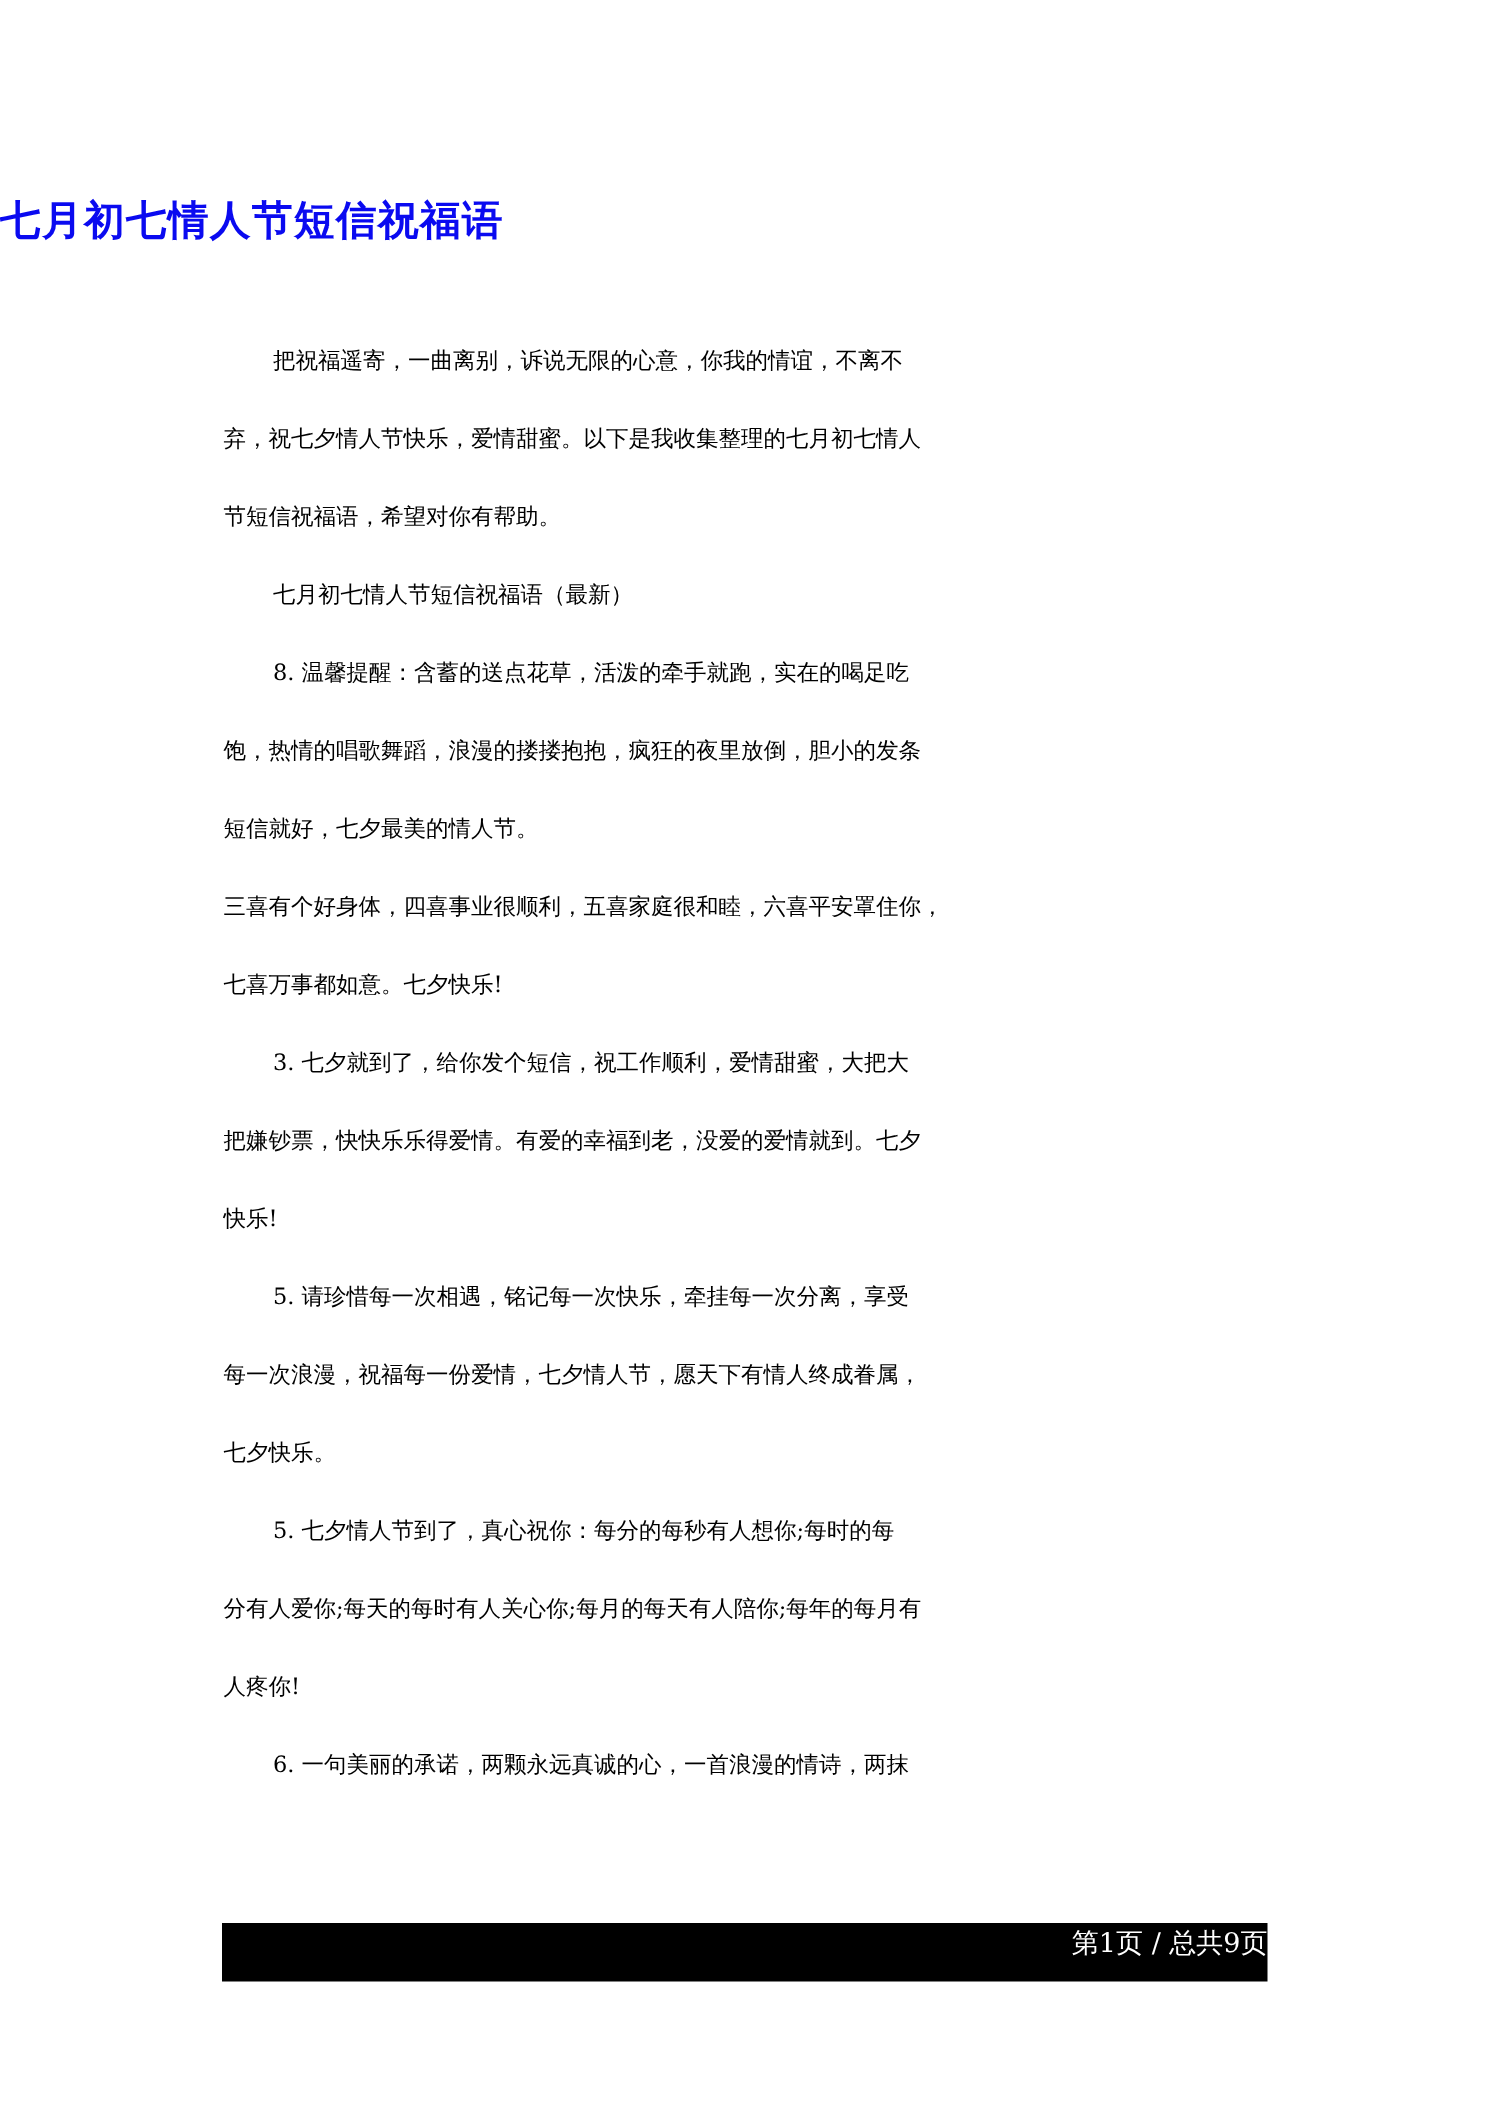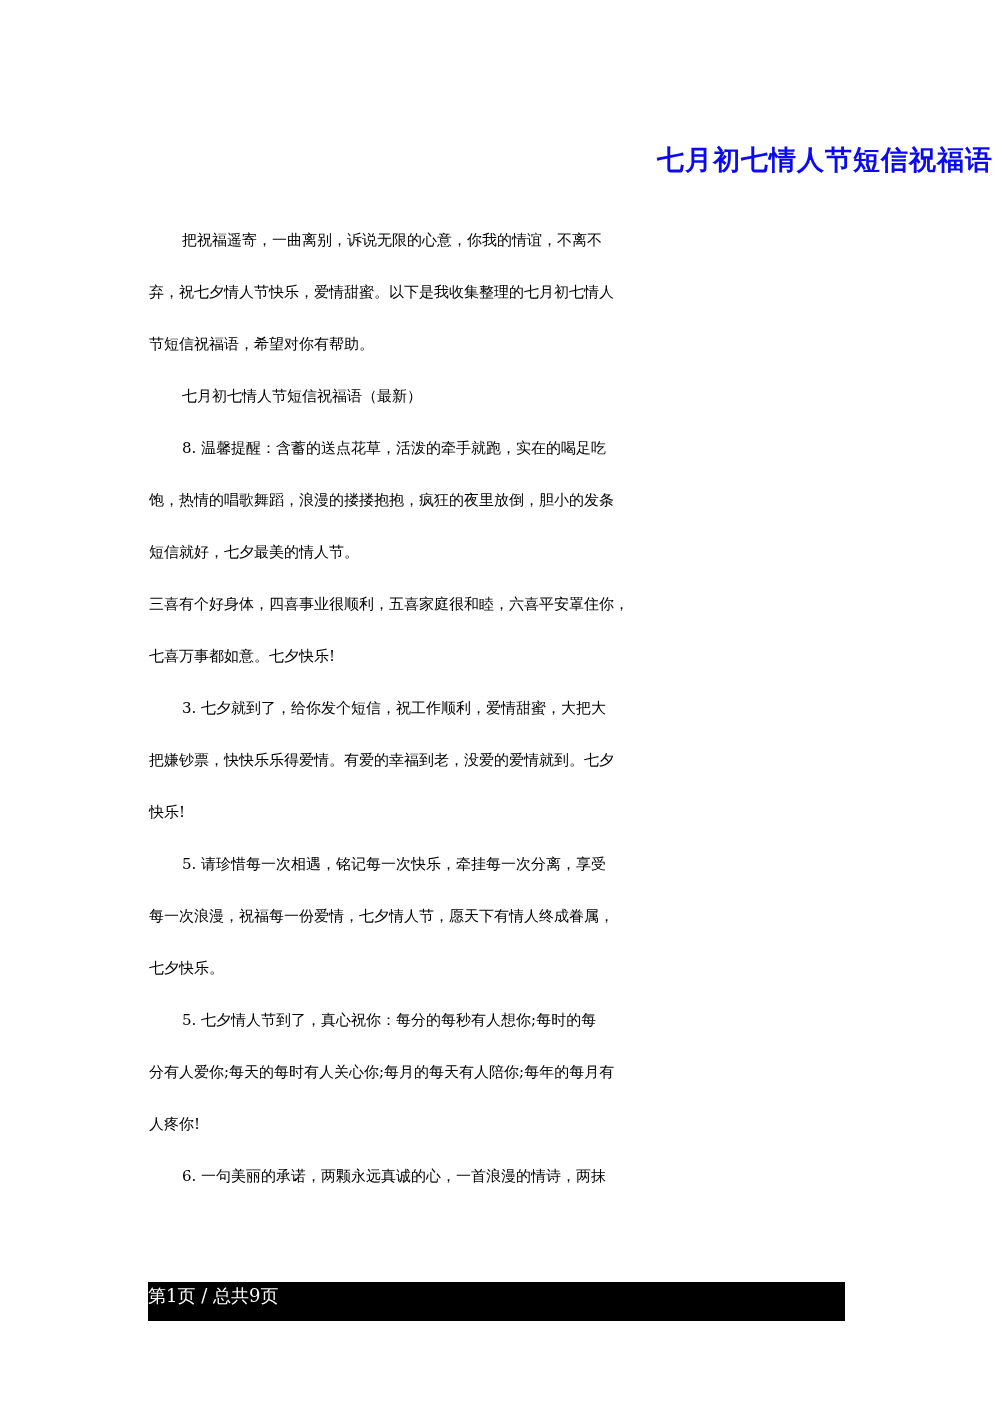--- a/index.html
+++ b/index.html
@@ -12,22 +12,22 @@
       height: 1404px;
       position: relative;
       overflow: hidden;
       font-family: "DejaVu Serif", "Liberation Serif", serif;
       color: #000000;
     }
     .page-title {
       position: absolute;
       left: 0;
       width: 993px;
-      top: 140px;
-      text-align: right;
+      top: 128px;
+      text-align: left;
       font-family: "DejaVu Sans", "Liberation Sans", sans-serif;
       font-weight: bold;
       font-size: 27px;
       letter-spacing: 1px;
       color: #0a0af0;
       line-height: 40px;
     }
     .body-text {
       position: absolute;
       left: 149px;
@@ -51,21 +51,21 @@
       top: 1282px;
       width: 697px;
       height: 39px;
       background: #000000;
     }
     .footer-text {
       position: absolute;
       left: 0;
       width: 697px;
       top: 2px;
-      text-align: left;
+      text-align: right;
       font-size: 18px;
       line-height: 24px;
       color: #ffffff;
     }
   </style>
 </head>
 <body>
 
 <div class="page-title">七月初七情人节短信祝福语</div>
 

